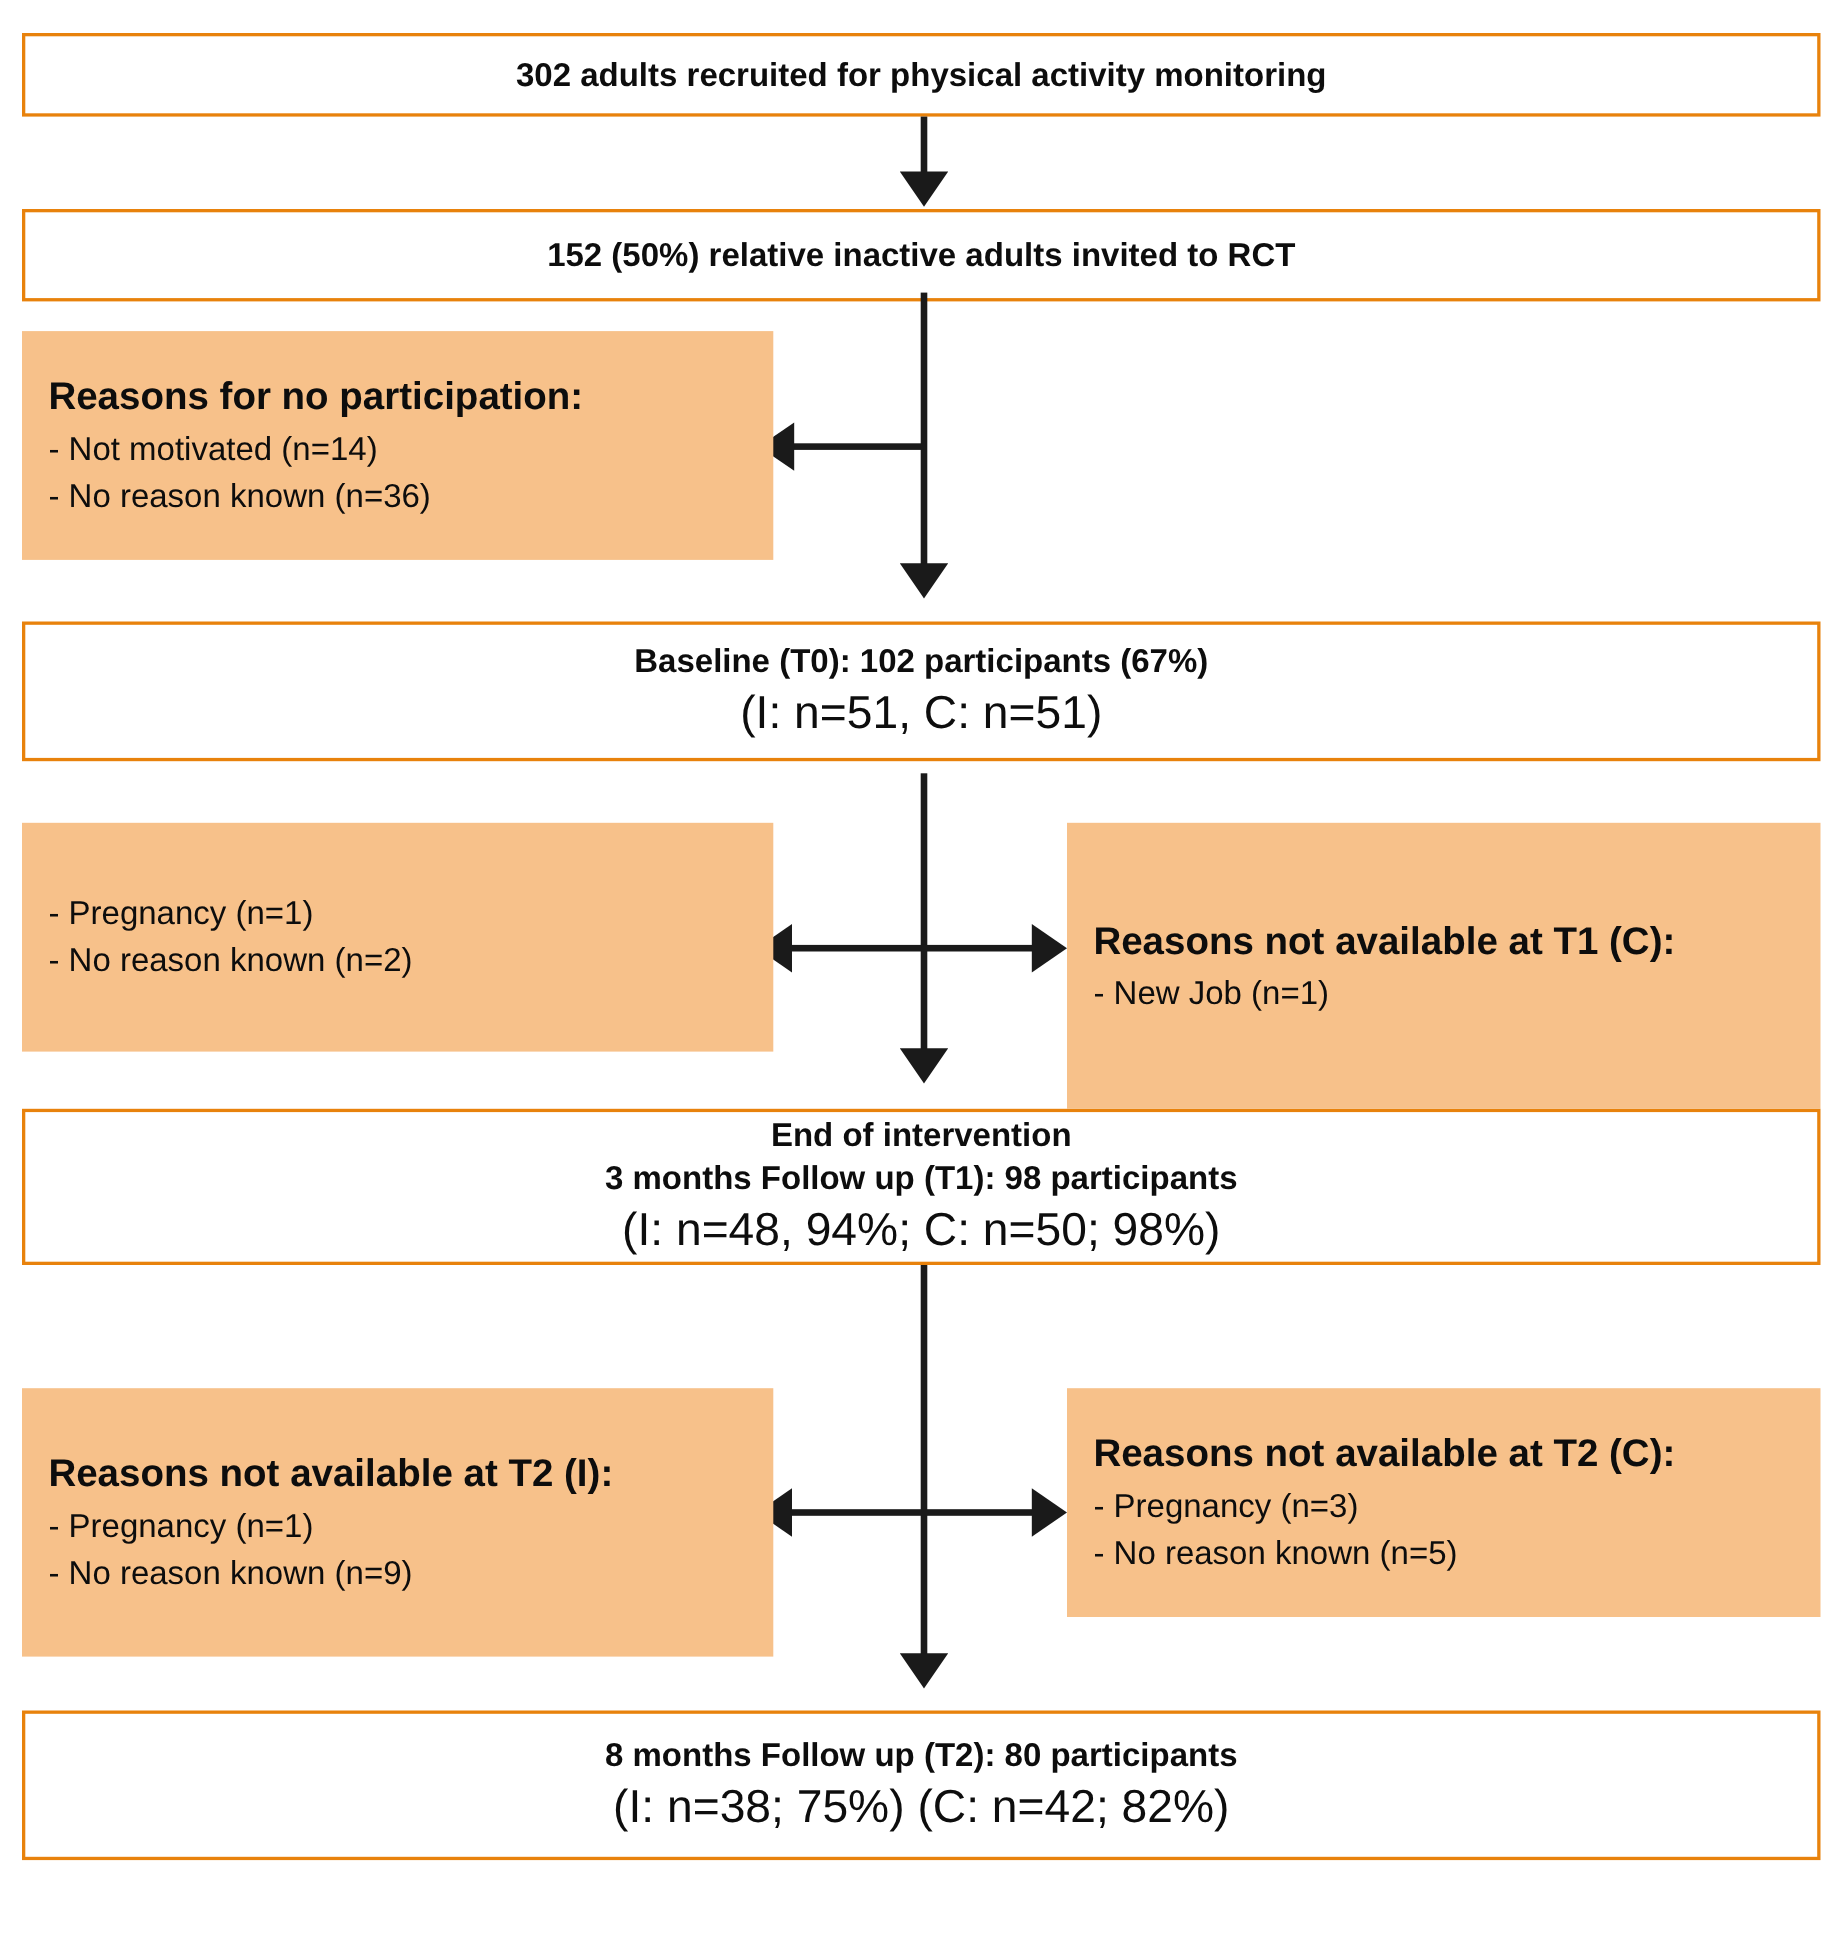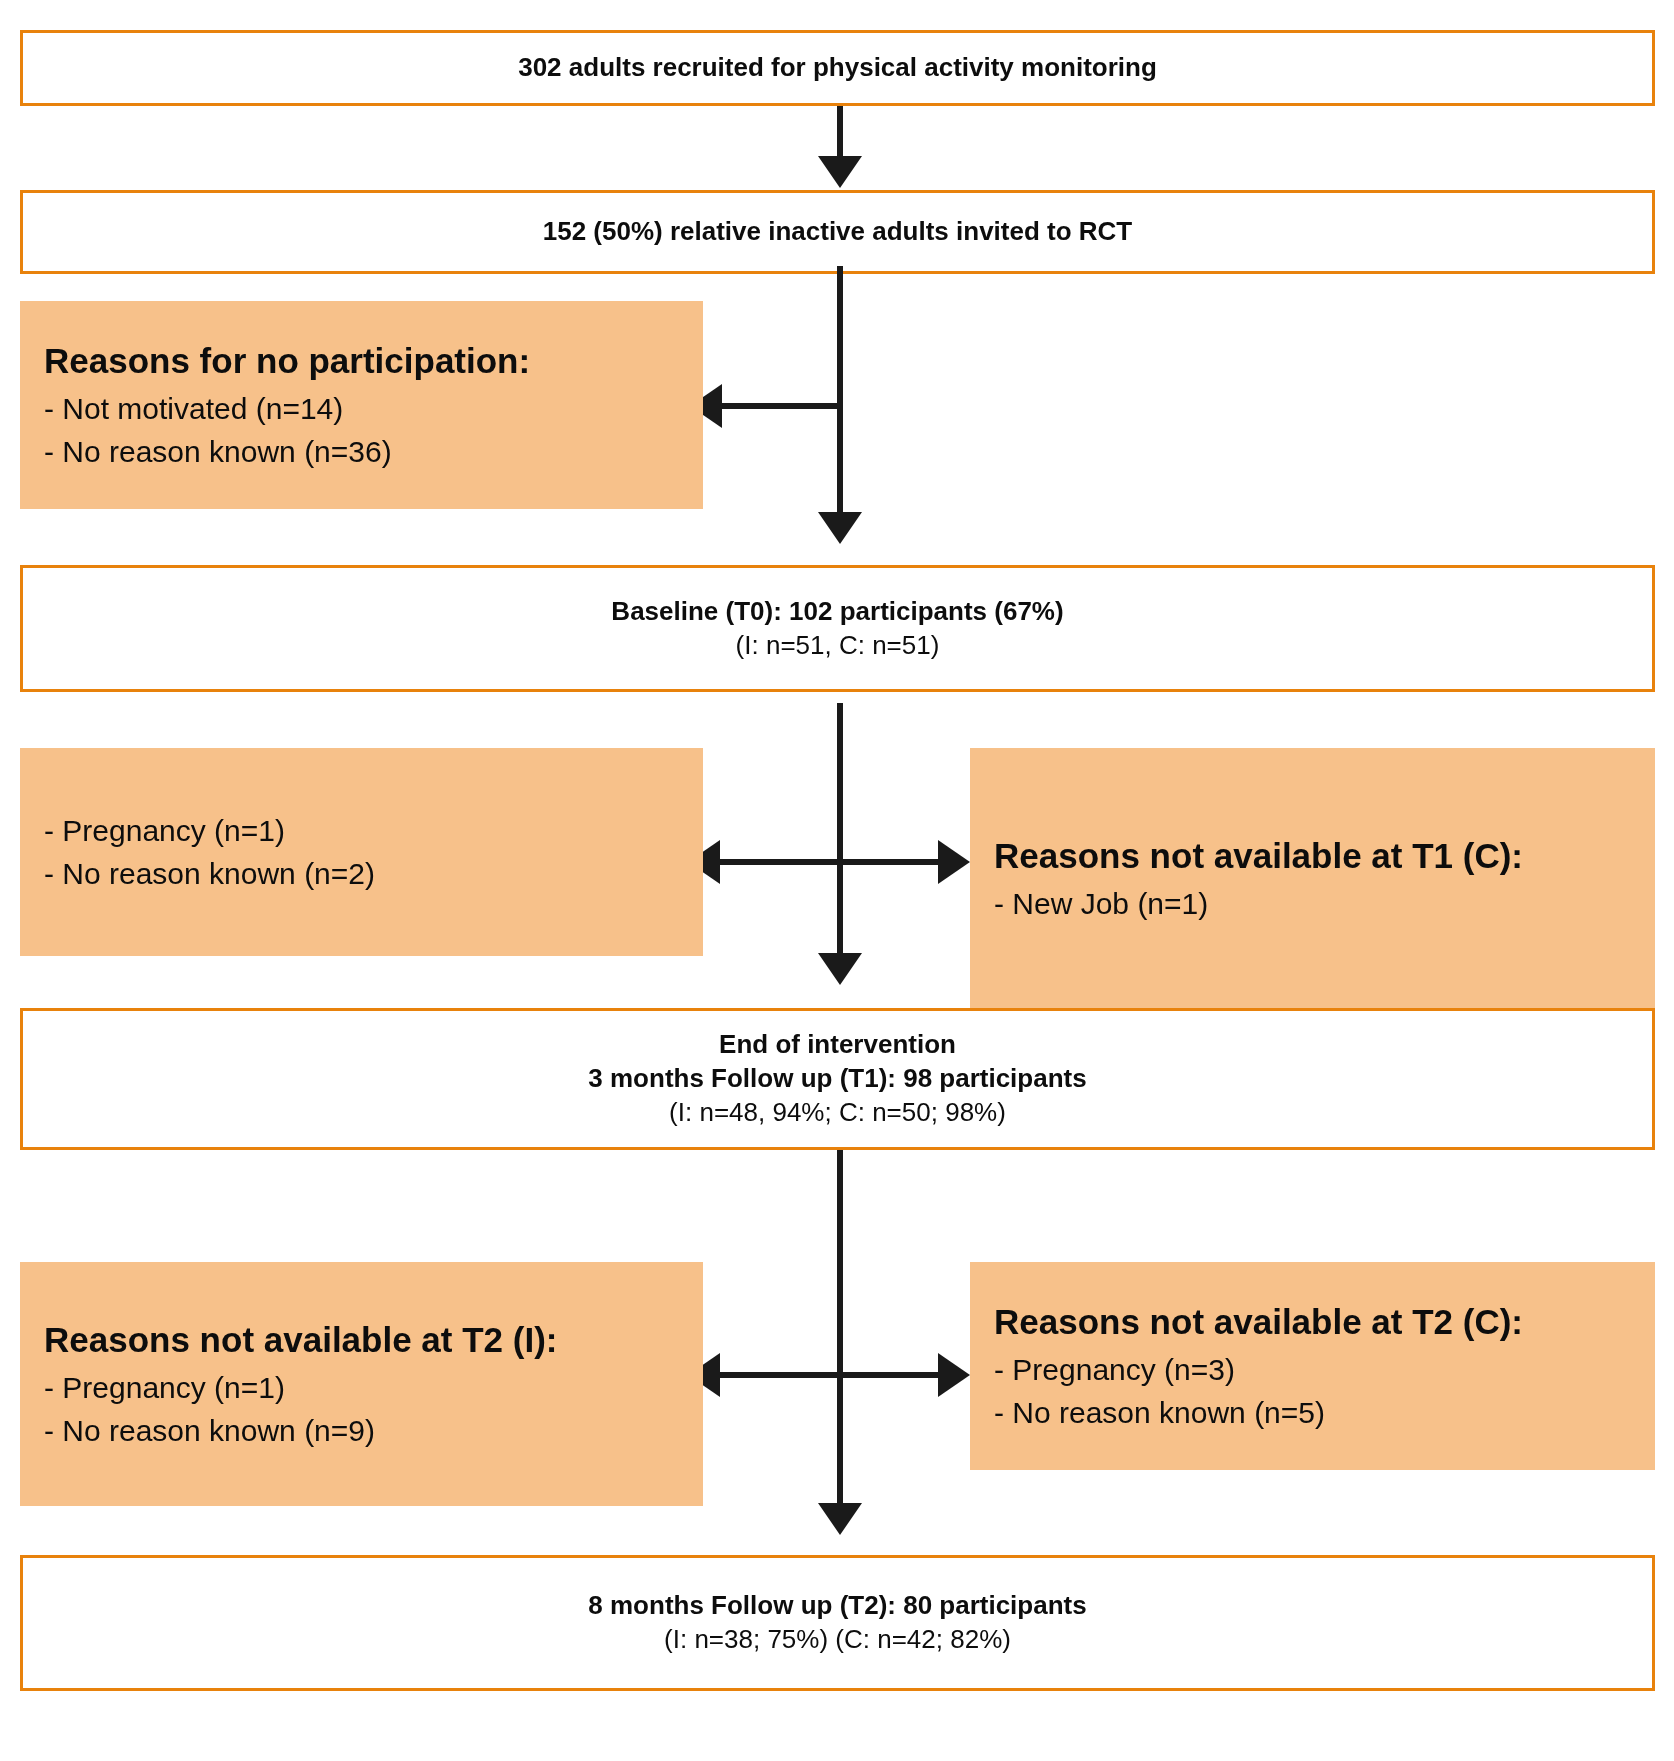--- a/index.html
+++ b/index.html
@@ -39,25 +39,25 @@
     padding: 0 0 0 24px;
   }
 
   .line {
     line-height: 1.30;
     color: #0d0d0d;
     white-space: nowrap;
   }
   .line.bold {
     font-weight: bold;
-    font-size: 26px;
+    font-size: 30px;
   }
   .line.reg {
     font-weight: normal;
-    font-size: 26px;
+    font-size: 42px;
   }
   .fill .line.bold {
     font-size: 35px;
     line-height: 1.45;
   }
   .fill .line.reg {
     font-size: 30px;
     line-height: 1.45;
   }
 

